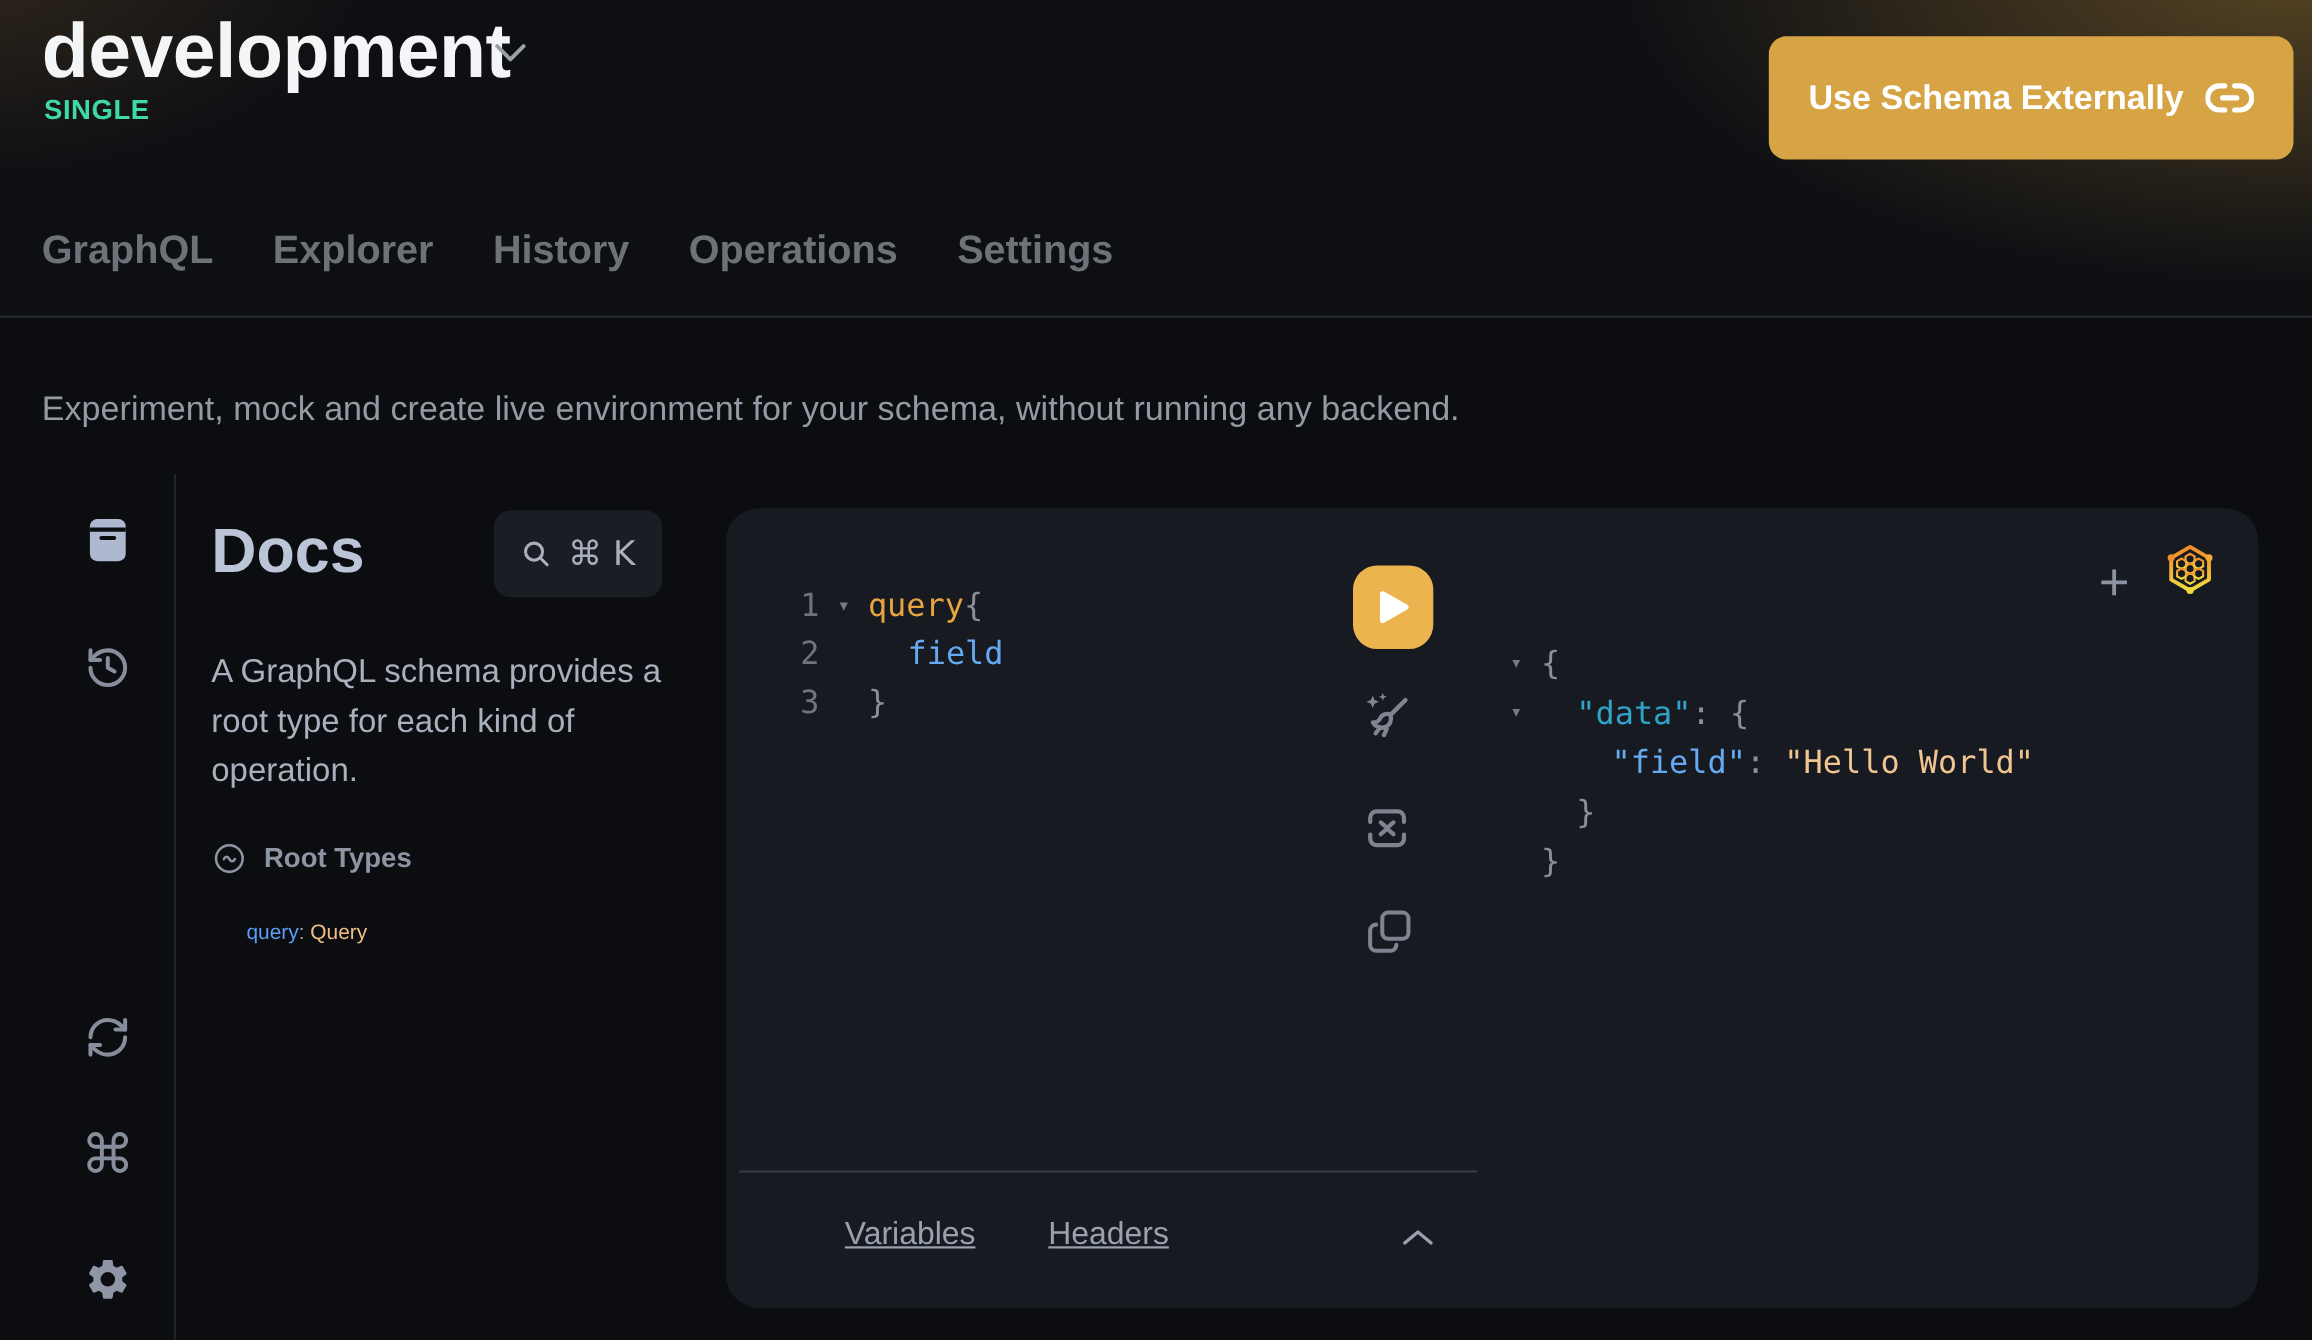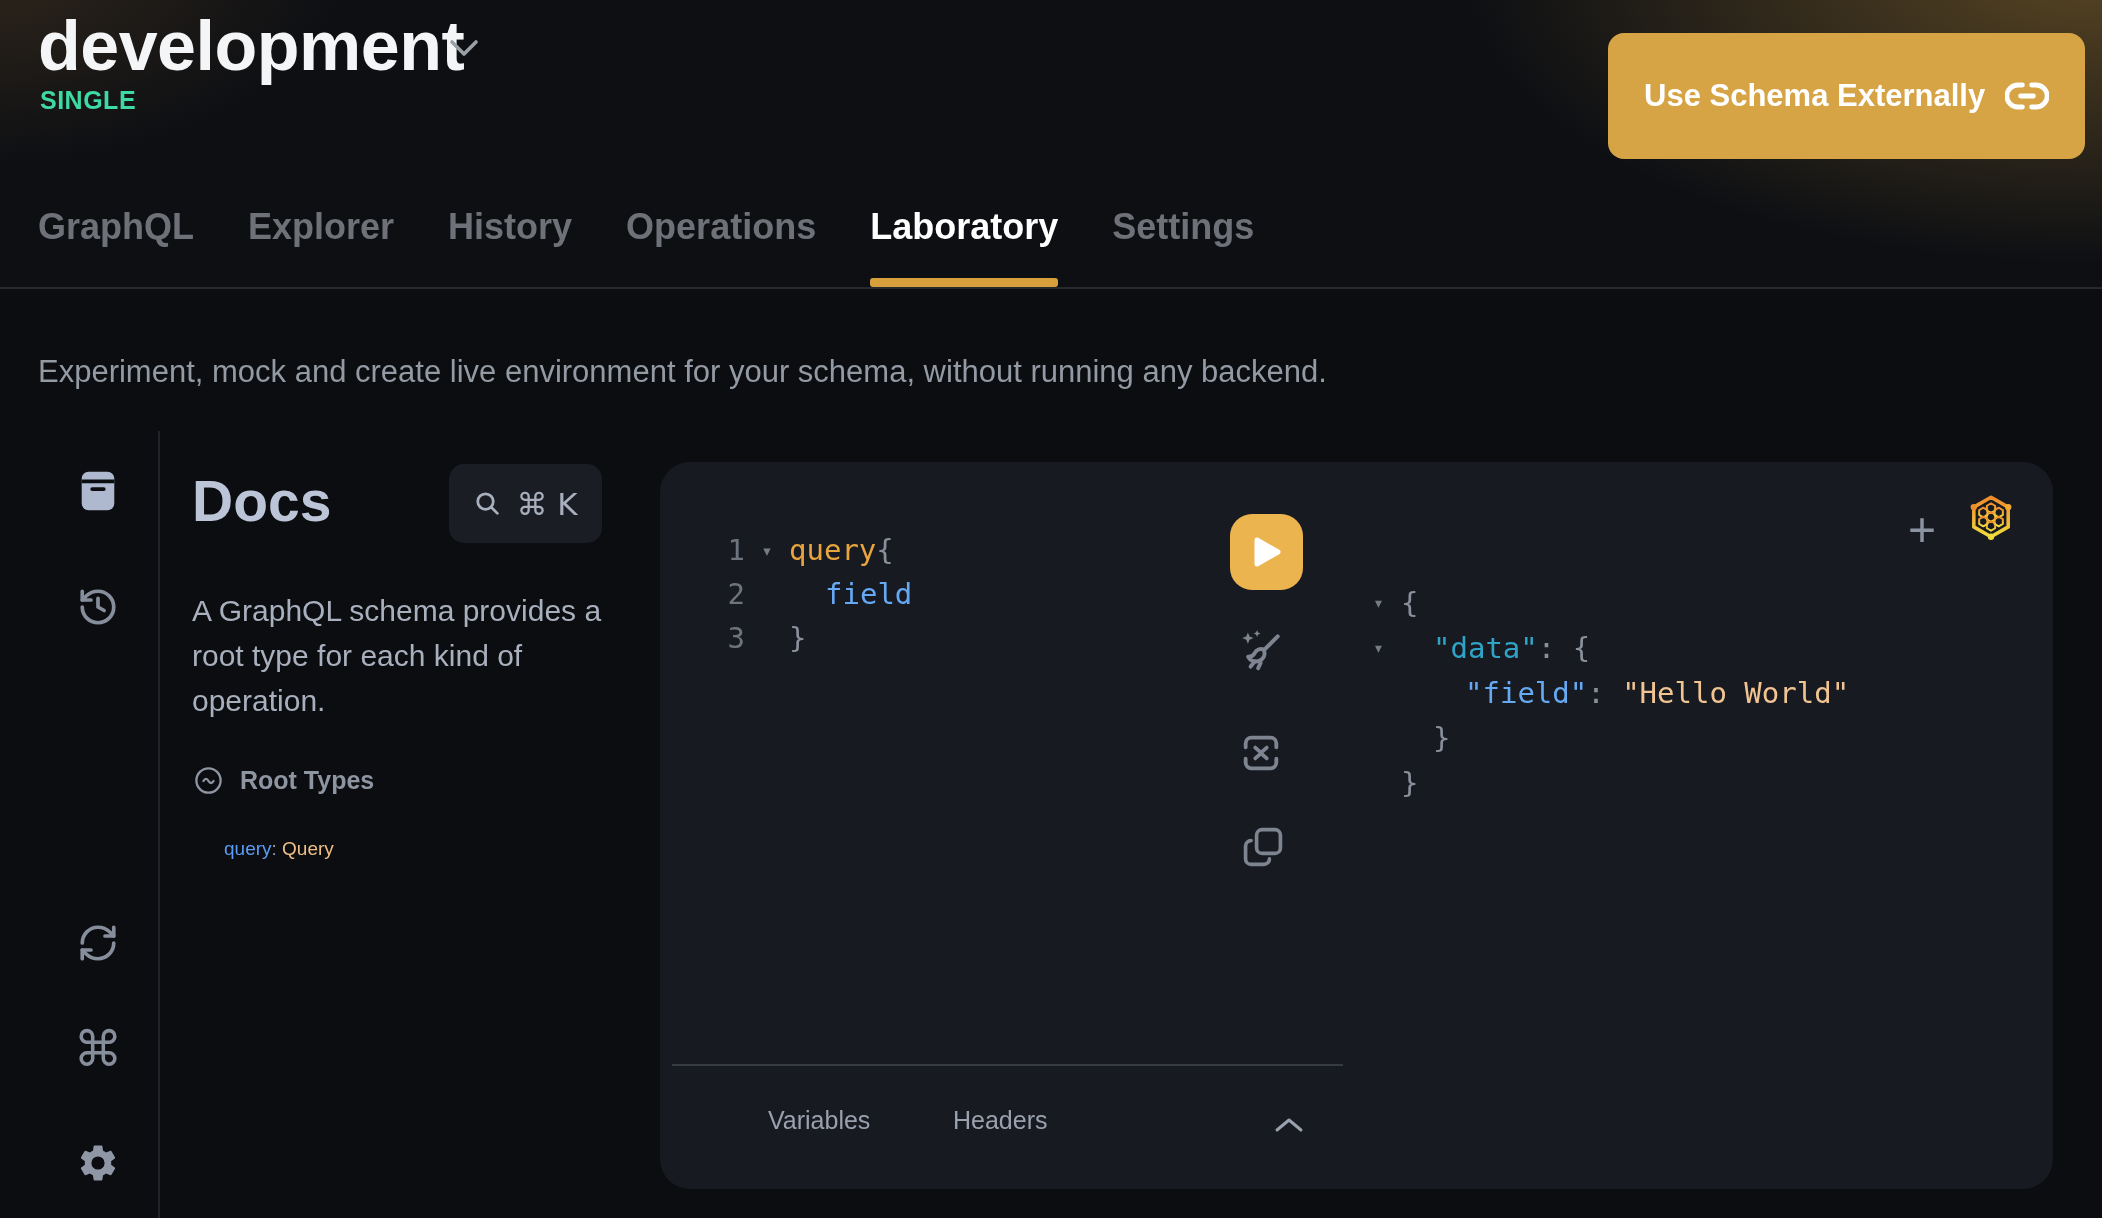--- a/index.html
+++ b/index.html
@@ -25,21 +25,21 @@
   .project-title {
     position:absolute; left:38px; top:6px;
     font-size:70px; font-weight:800; letter-spacing:-0.5px; color:#f4f5f6;
   }
   .title-chevron { position:absolute; left:448px; top:38px; }
   .badge-single {
     position:absolute; left:40px; top:86px;
     font-size:25px; font-weight:700; letter-spacing:0.5px; color:#3fd9a4;
   }
   .use-schema-btn {
-    position:absolute; left:1608px; top:33px; width:477px; height:126px;
+    position:absolute; left:1608px; top:33px; width:477px; height:112px;
     background:#d7a445; border:none; border-radius:16px; cursor:pointer;
     display:flex; align-items:center; justify-content:space-between;
     padding:0 36px;
   }
   .use-schema-btn span { font-family:"Liberation Sans", sans-serif; font-size:31px; font-weight:700; color:#ffffff; }
 
   .tabs {
     position:absolute; left:38px; top:198px; height:89px;
     display:flex; gap:54px;
   }
@@ -122,21 +122,21 @@
   .rind2 { display:inline-block; width:64px; }
 
   .add-tab {
     position:absolute; left:1234px; top:40px; width:56px; height:56px;
     background:none; border:none; color:#8b92a0; font-size:48px; font-weight:300;
     cursor:pointer; line-height:56px; text-align:center;
   }
   .hive-logo { position:absolute; left:1306px; top:30px; width:50px; height:50px; cursor:pointer; }
 
   .bottom-divider { position:absolute; left:12px; top:602px; width:671px; height:2px; background:#363b43; }
-  .bottom-tab { position:absolute; top:644px; background:none; border:none; font-size:25px; color:#9aa1ae; cursor:pointer; font-family:"Liberation Sans", sans-serif; }
+  .bottom-tab { position:absolute; top:644px; background:none; border:none; font-size:29px; color:#9aa1ae; cursor:pointer; font-family:"Liberation Sans", sans-serif;text-decoration:underline; }
   .bt-variables { left:108px; }
   .bt-headers { left:293px; }
   .bt-collapse { position:absolute; left:614px; top:648px; width:40px; height:30px; background:none; border:none; cursor:pointer; }
 
   svg { display:block; }
 </style>
 </head>
 <body>
 
 <div class="page">
@@ -161,21 +161,20 @@
           </g>
         </svg>
       </span>
     </button>
 
     <nav class="tabs">
       <div class="tab">GraphQL</div>
       <div class="tab">Explorer</div>
       <div class="tab">History</div>
       <div class="tab">Operations</div>
-      <div class="tab active">Laboratory</div>
       <div class="tab">Settings</div>
     </nav>
   </header>
 
   <p class="subtitle">Experiment, mock and create live environment for your schema, without running any backend.</p>
 
   <div class="side-divider"></div>
   <aside>
     <div class="side-icon si-docs">
       <svg width="46" height="46" viewBox="0 0 24 24">

